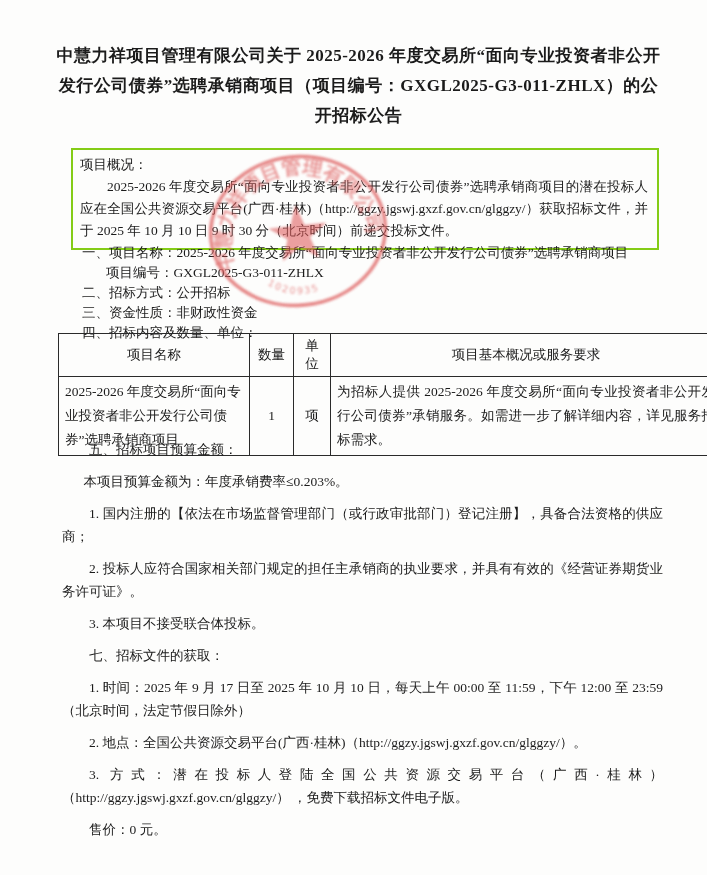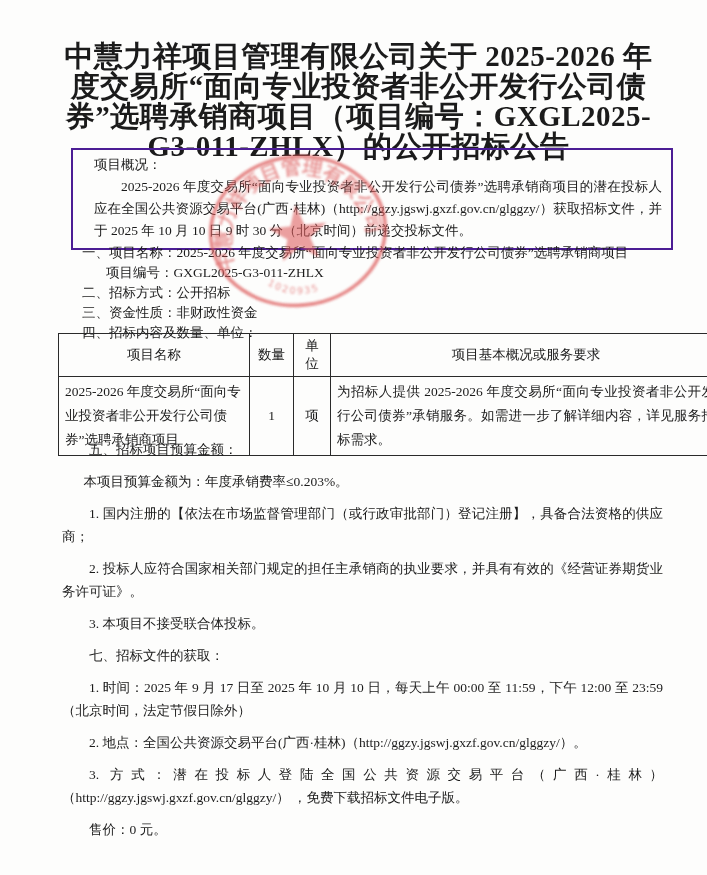--- a/index.html
+++ b/index.html
@@ -9,29 +9,29 @@
     margin:0 auto;
     background:#fdfdfc;
     font-family:"Liberation Serif","DejaVu Serif",serif;
     color:#1b1b1b;
     overflow:hidden;
   }
   
   .doc-title{
     position:absolute;top:41px;left:52px;right:42px;
     text-align:center;
-    font-size:29px;font-weight:bold;
+    font-size:17px;font-weight:bold;
     line-height:30px;
     letter-spacing:0.5px;
   }
   
   .overview-box{
     position:absolute;top:148px;left:71px;width:568px;
-    border:2px solid #4c1d95;
-    padding:4px 9px 6px 21px;
+    border:2px solid #84cc16;
+    padding:4px 9px 6px 7px;
     font-size:13.5px;
     line-height:22px;
   }
   .overview-label{margin:0;}
   .overview-body{margin:0;text-indent:2em;text-align:justify;}
   
   .items-block{
     position:absolute;top:243px;left:62px;right:47px;
     font-size:13.5px;line-height:20px;
   }

